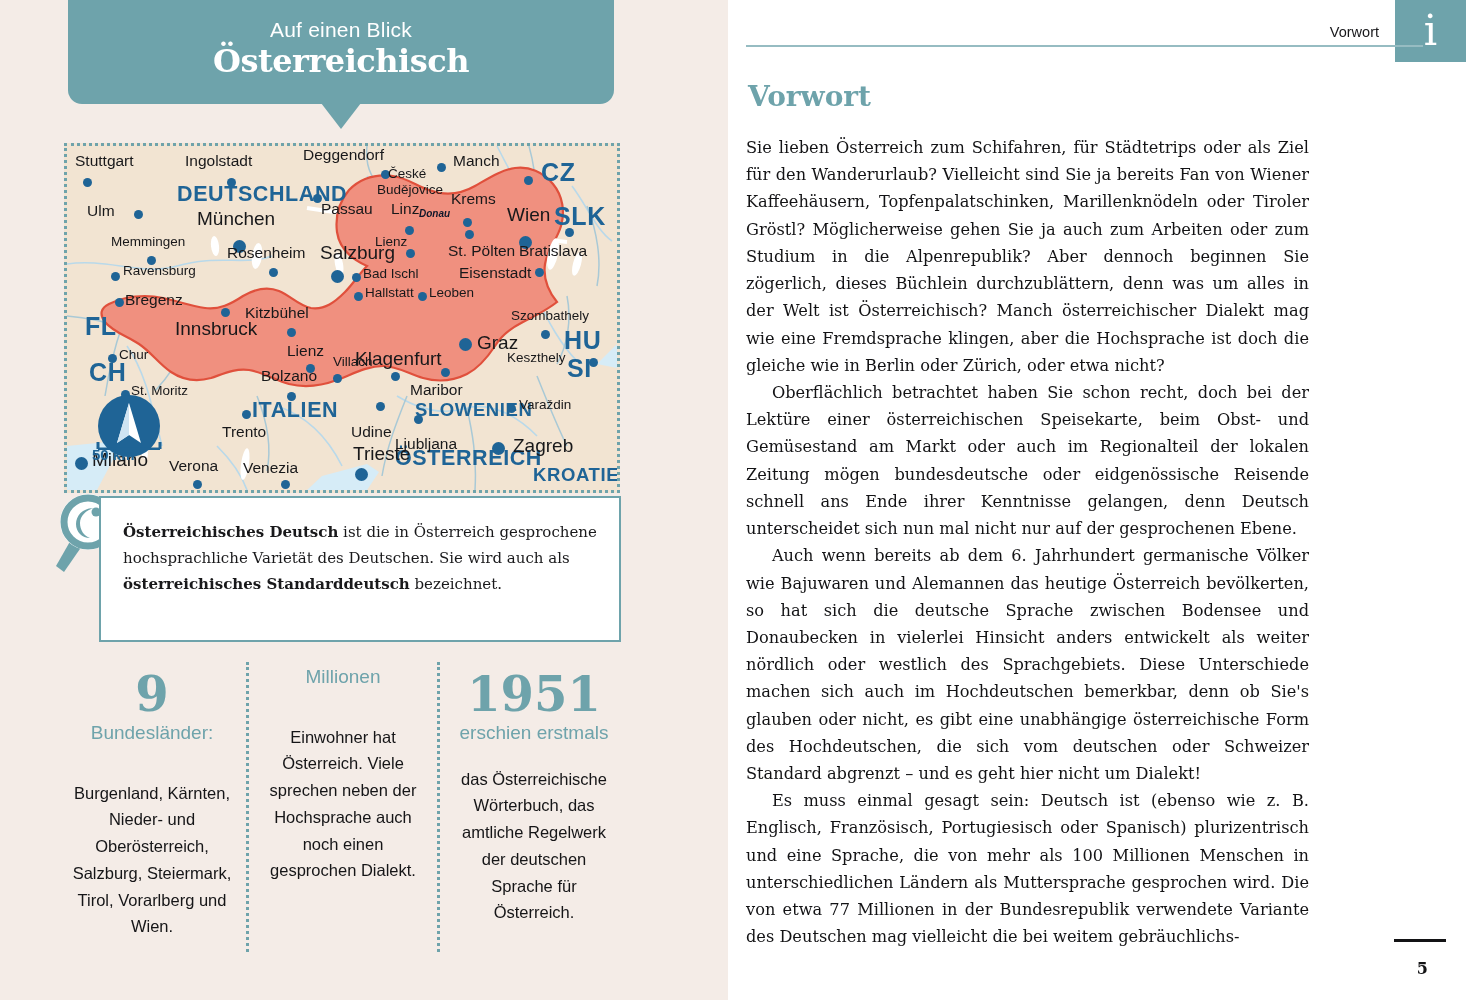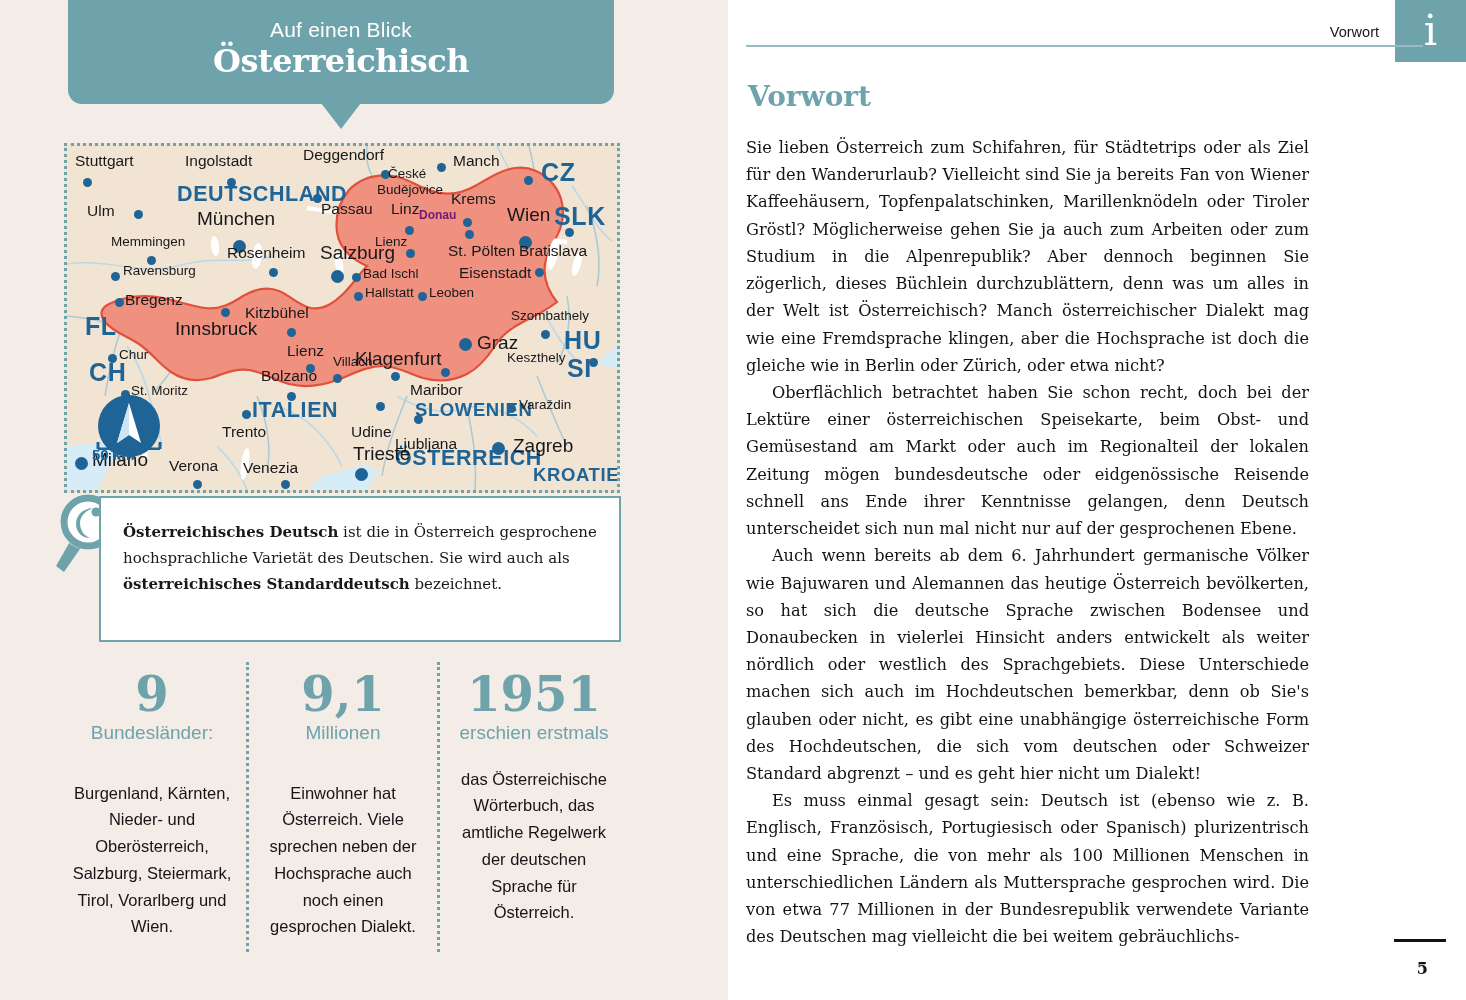--- a/index.html
+++ b/index.html
@@ -67,21 +67,21 @@
 
   .map-label { position: absolute; white-space: nowrap; font-family: "Liberation Sans", sans-serif; }
   .city-name { font-size: 15.5px; color: #18181a; }
   .city-name.small { font-size: 13.5px; }
   .city-name.big { font-size: 19px; }
   .country-name {
     font-size: 21.5px; font-weight: 700; color: #1f6496; letter-spacing: .6px;
   }
   .country-name.abbr { font-size: 25px; }
   .country-name.small { font-size: 18.5px; }
-  .river-name { font-size: 12px; color: #701a75; font-weight: 700; }
+  .river-name { font-size: 10px; color: #0f172a; font-style: italic; font-weight: 700; }
   .dot { position: absolute; width: 9px; height: 9px; background: #1f6496; border-radius: 50%; }
   .dot.lg { width: 13px; height: 13px; }
 
   
   .compass { position: absolute; left: 98px; top: 395px; }
   .scale-label {
     position: absolute; left: 92px; top: 446px;
     font-size: 15px; font-weight: 700; color: #1f6496;
   }
 
@@ -479,21 +479,20 @@
       </div>
     </div>
 
     <div class="stats">
       <div class="stat-col c1">
         <div class="stat-num">9</div>
         <div class="stat-unit">Bundesländer:</div>
         <div class="stat-body">Burgenland, Kärnten, Nieder- und Oberösterreich, Salzburg, Steiermark, Tirol, Vorarlberg und Wien.</div>
       </div>
       <div class="stat-col c2">
-        <div class="stat-num">9,1</div>
         <div class="stat-unit">Millionen</div>
         <div class="stat-body">Einwohner hat Österreich. Viele sprechen neben der Hochsprache auch noch einen gesprochen Dialekt.</div>
       </div>
       <div class="stat-col c3">
         <div class="stat-num">1951</div>
         <div class="stat-unit">erschien erstmals</div>
         <div class="stat-body">das Österreichische Wörterbuch, das amtliche Regelwerk der deutschen Sprache für Österreich.</div>
       </div>
     </div>
   </div>

